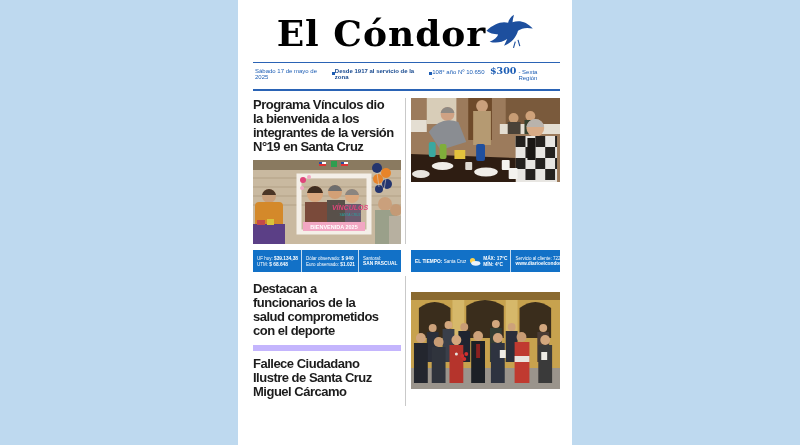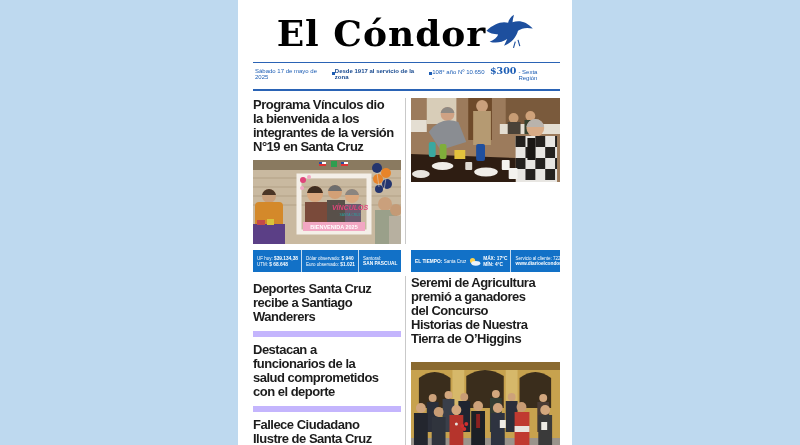--- a/index.html
+++ b/index.html
@@ -237,37 +237,29 @@
       </div>
       <div class="infocell">
         <span>Servicio al cliente: 722821614</span>
         <b>www.diarioelcondor.cl</b>
       </div>
     </div>
   </div>
 
   <div class="grid divided bottom-grid">
     <div class="stack">
-      <div class="headline">Deportes Santa Cruz
-recibe a Santiago
-Wanderers</div>
       <div class="headline">Destacan a
 funcionarios de la
 salud comprometidos
 con el deporte</div>
       <div class="headline">Fallece Ciudadano
 Ilustre de Santa Cruz
 Miguel Cárcamo</div>
     </div>
     <div>
-      <div class="headline">Seremi de Agricultura
-premió a ganadores
-del Concurso
-Historias de Nuestra
-Tierra de O’Higgins</div>
       <svg class="photo bottom-photo" viewBox="0 0 151 97" height="97" preserveAspectRatio="none">
         <rect width="151" height="97" fill="#c7a24e"></rect>
         <rect width="151" height="8" fill="#8a6a30"></rect>
         <g fill="#3a2d1c">
           <path d="M8 46 L8 16 Q24 4 40 16 L40 46 Z"></path>
           <path d="M56 46 L56 14 Q75 2 94 14 L94 46 Z"></path>
           <path d="M110 46 L110 16 Q126 4 142 16 L142 46 Z"></path>
         </g>
         <rect x="42" y="8" width="12" height="40" fill="#d6b86a"></rect>
         <rect x="96" y="8" width="12" height="40" fill="#d6b86a"></rect>

